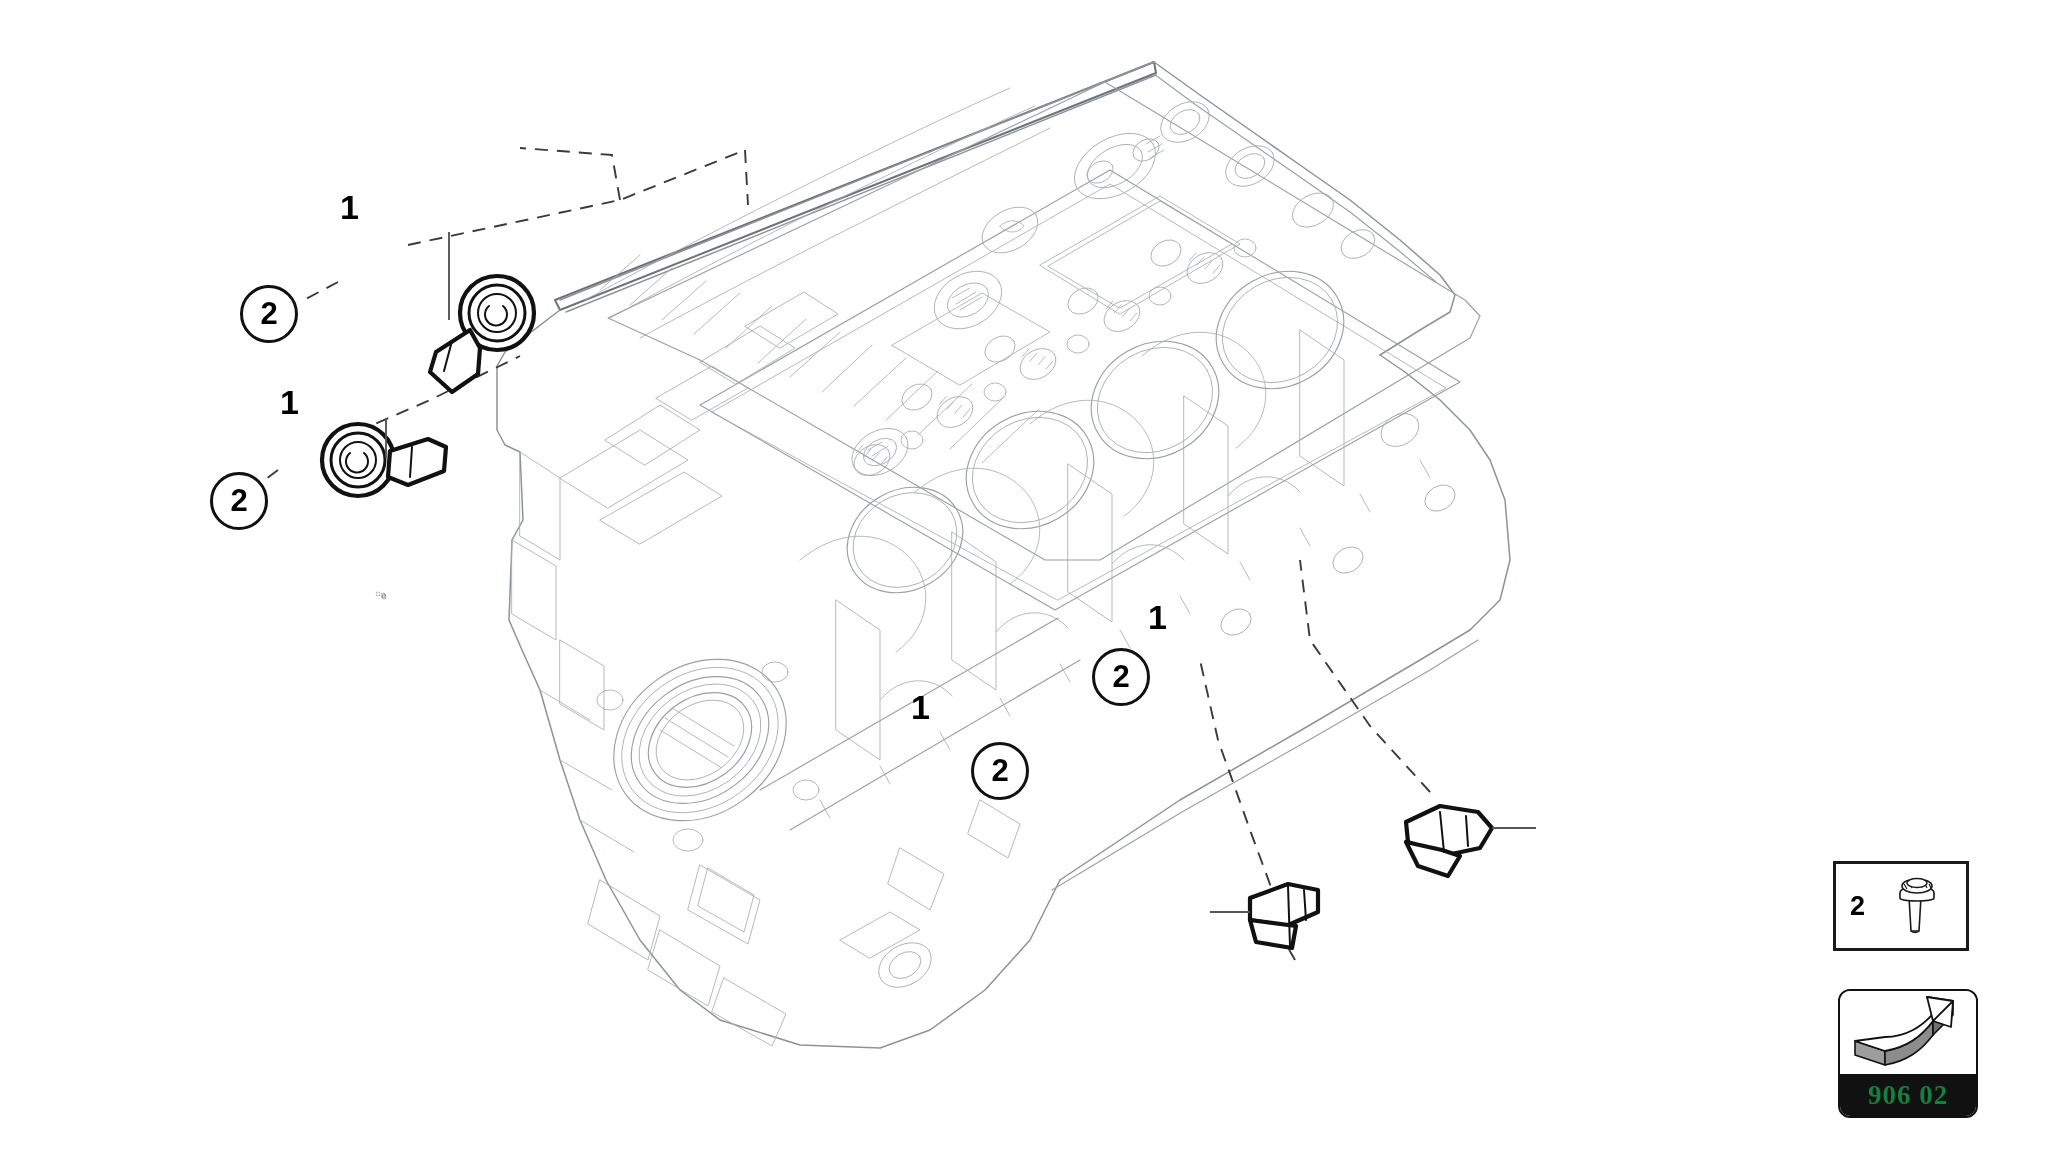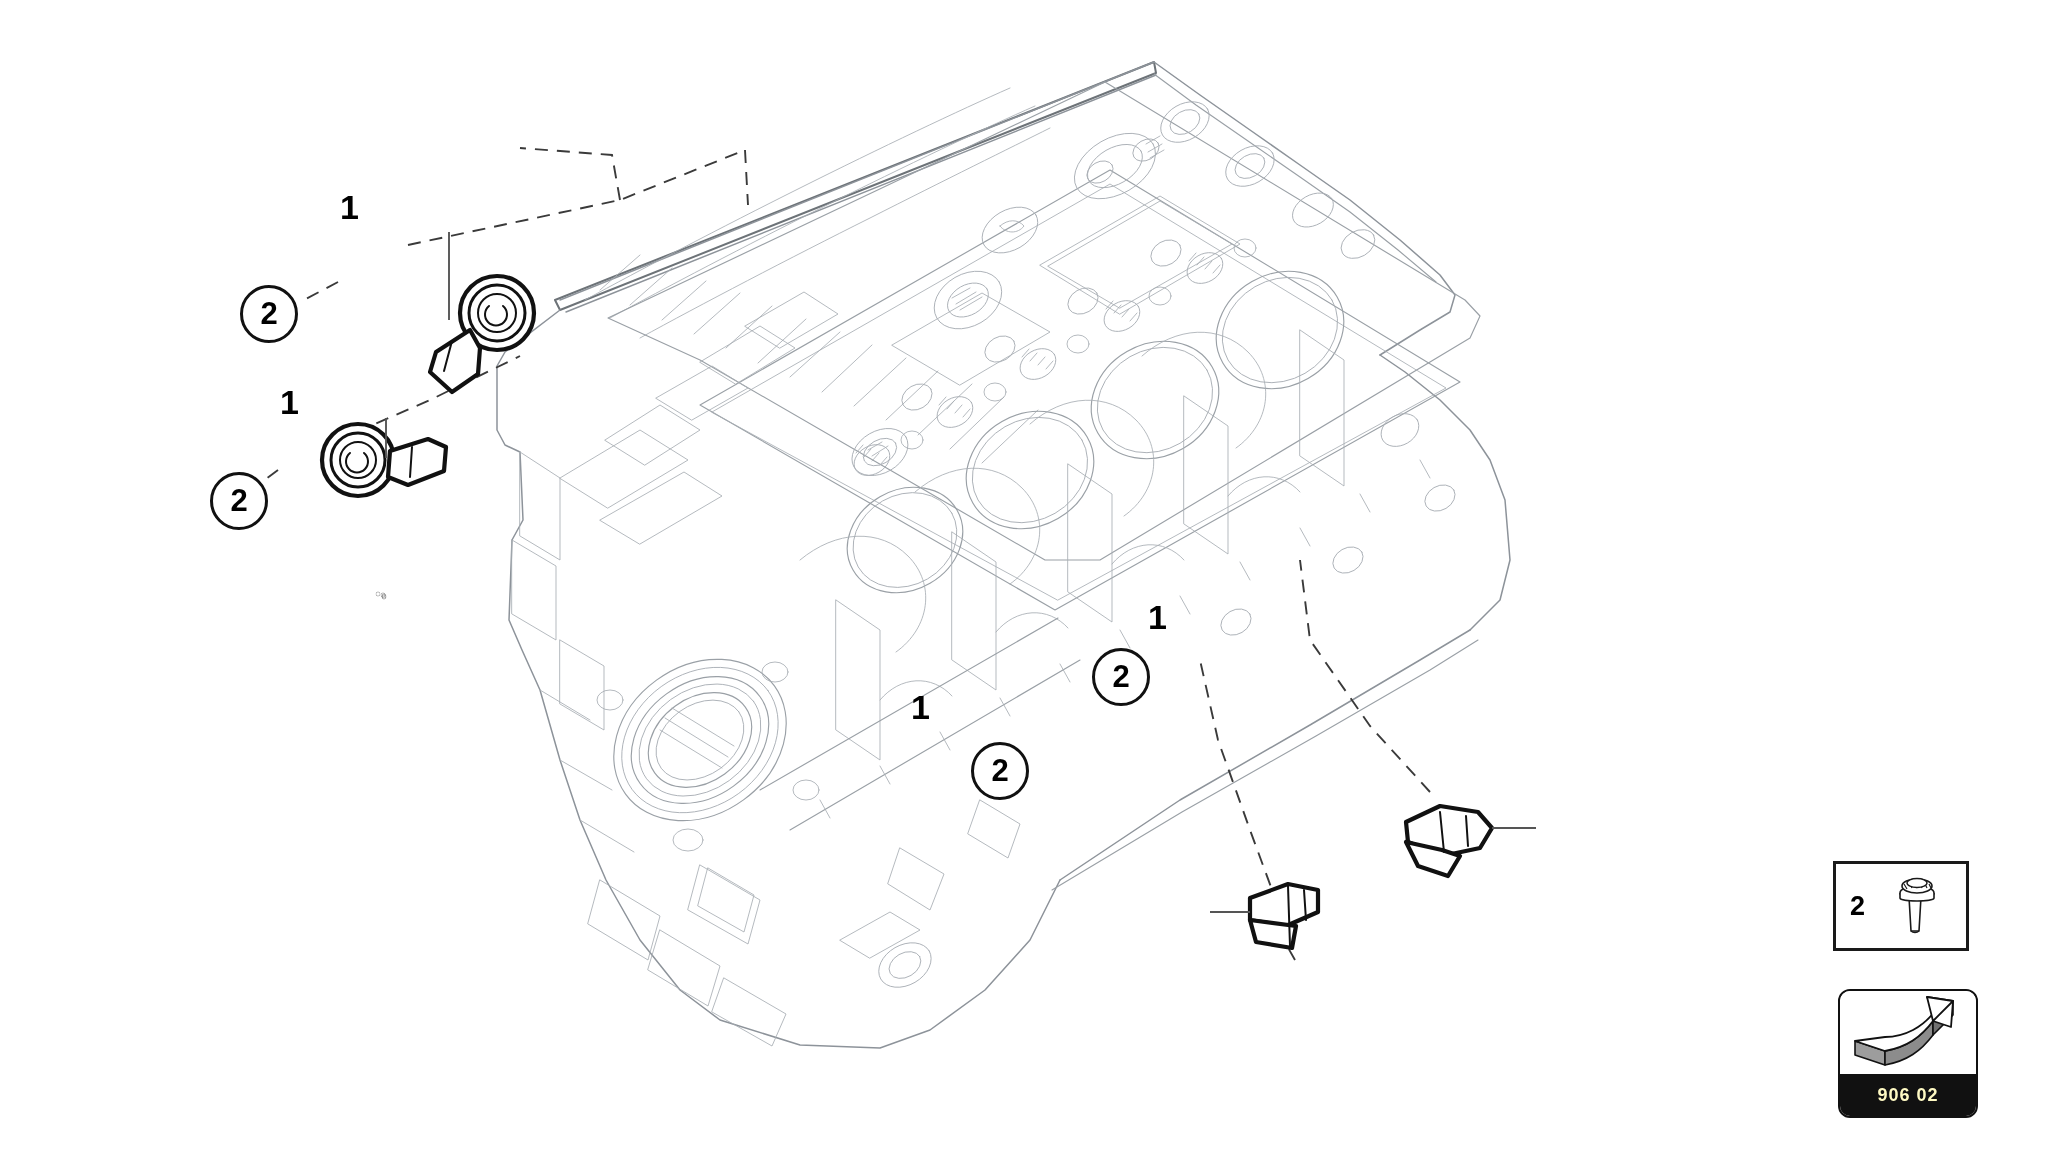--- a/index.html
+++ b/index.html
@@ -84,28 +84,28 @@
   #ref-badge .badge-art {
     flex: 1;
     background: #fff;
     display: flex;
     align-items: center;
     justify-content: center;
   }
   #ref-badge .badge-code {
     height: 42px;
     background: #111;
-    color: #fef9c3;
+    color: #15803d;
     font-weight: bold;
-    font-size: 18px;
+    font-size: 27px;
     letter-spacing: 1px;
     display: flex;
     align-items: center;
     justify-content: center;
-    font-family: Liberation Sans, sans-serif;
+    font-family: Liberation Serif, serif;
   }
   svg { display: block; }
 </style>
 </head>
 <body>
 
 <div id="page">
 
   <svg id="artboard" viewBox="0 0 2048 1174">
     <defs>

